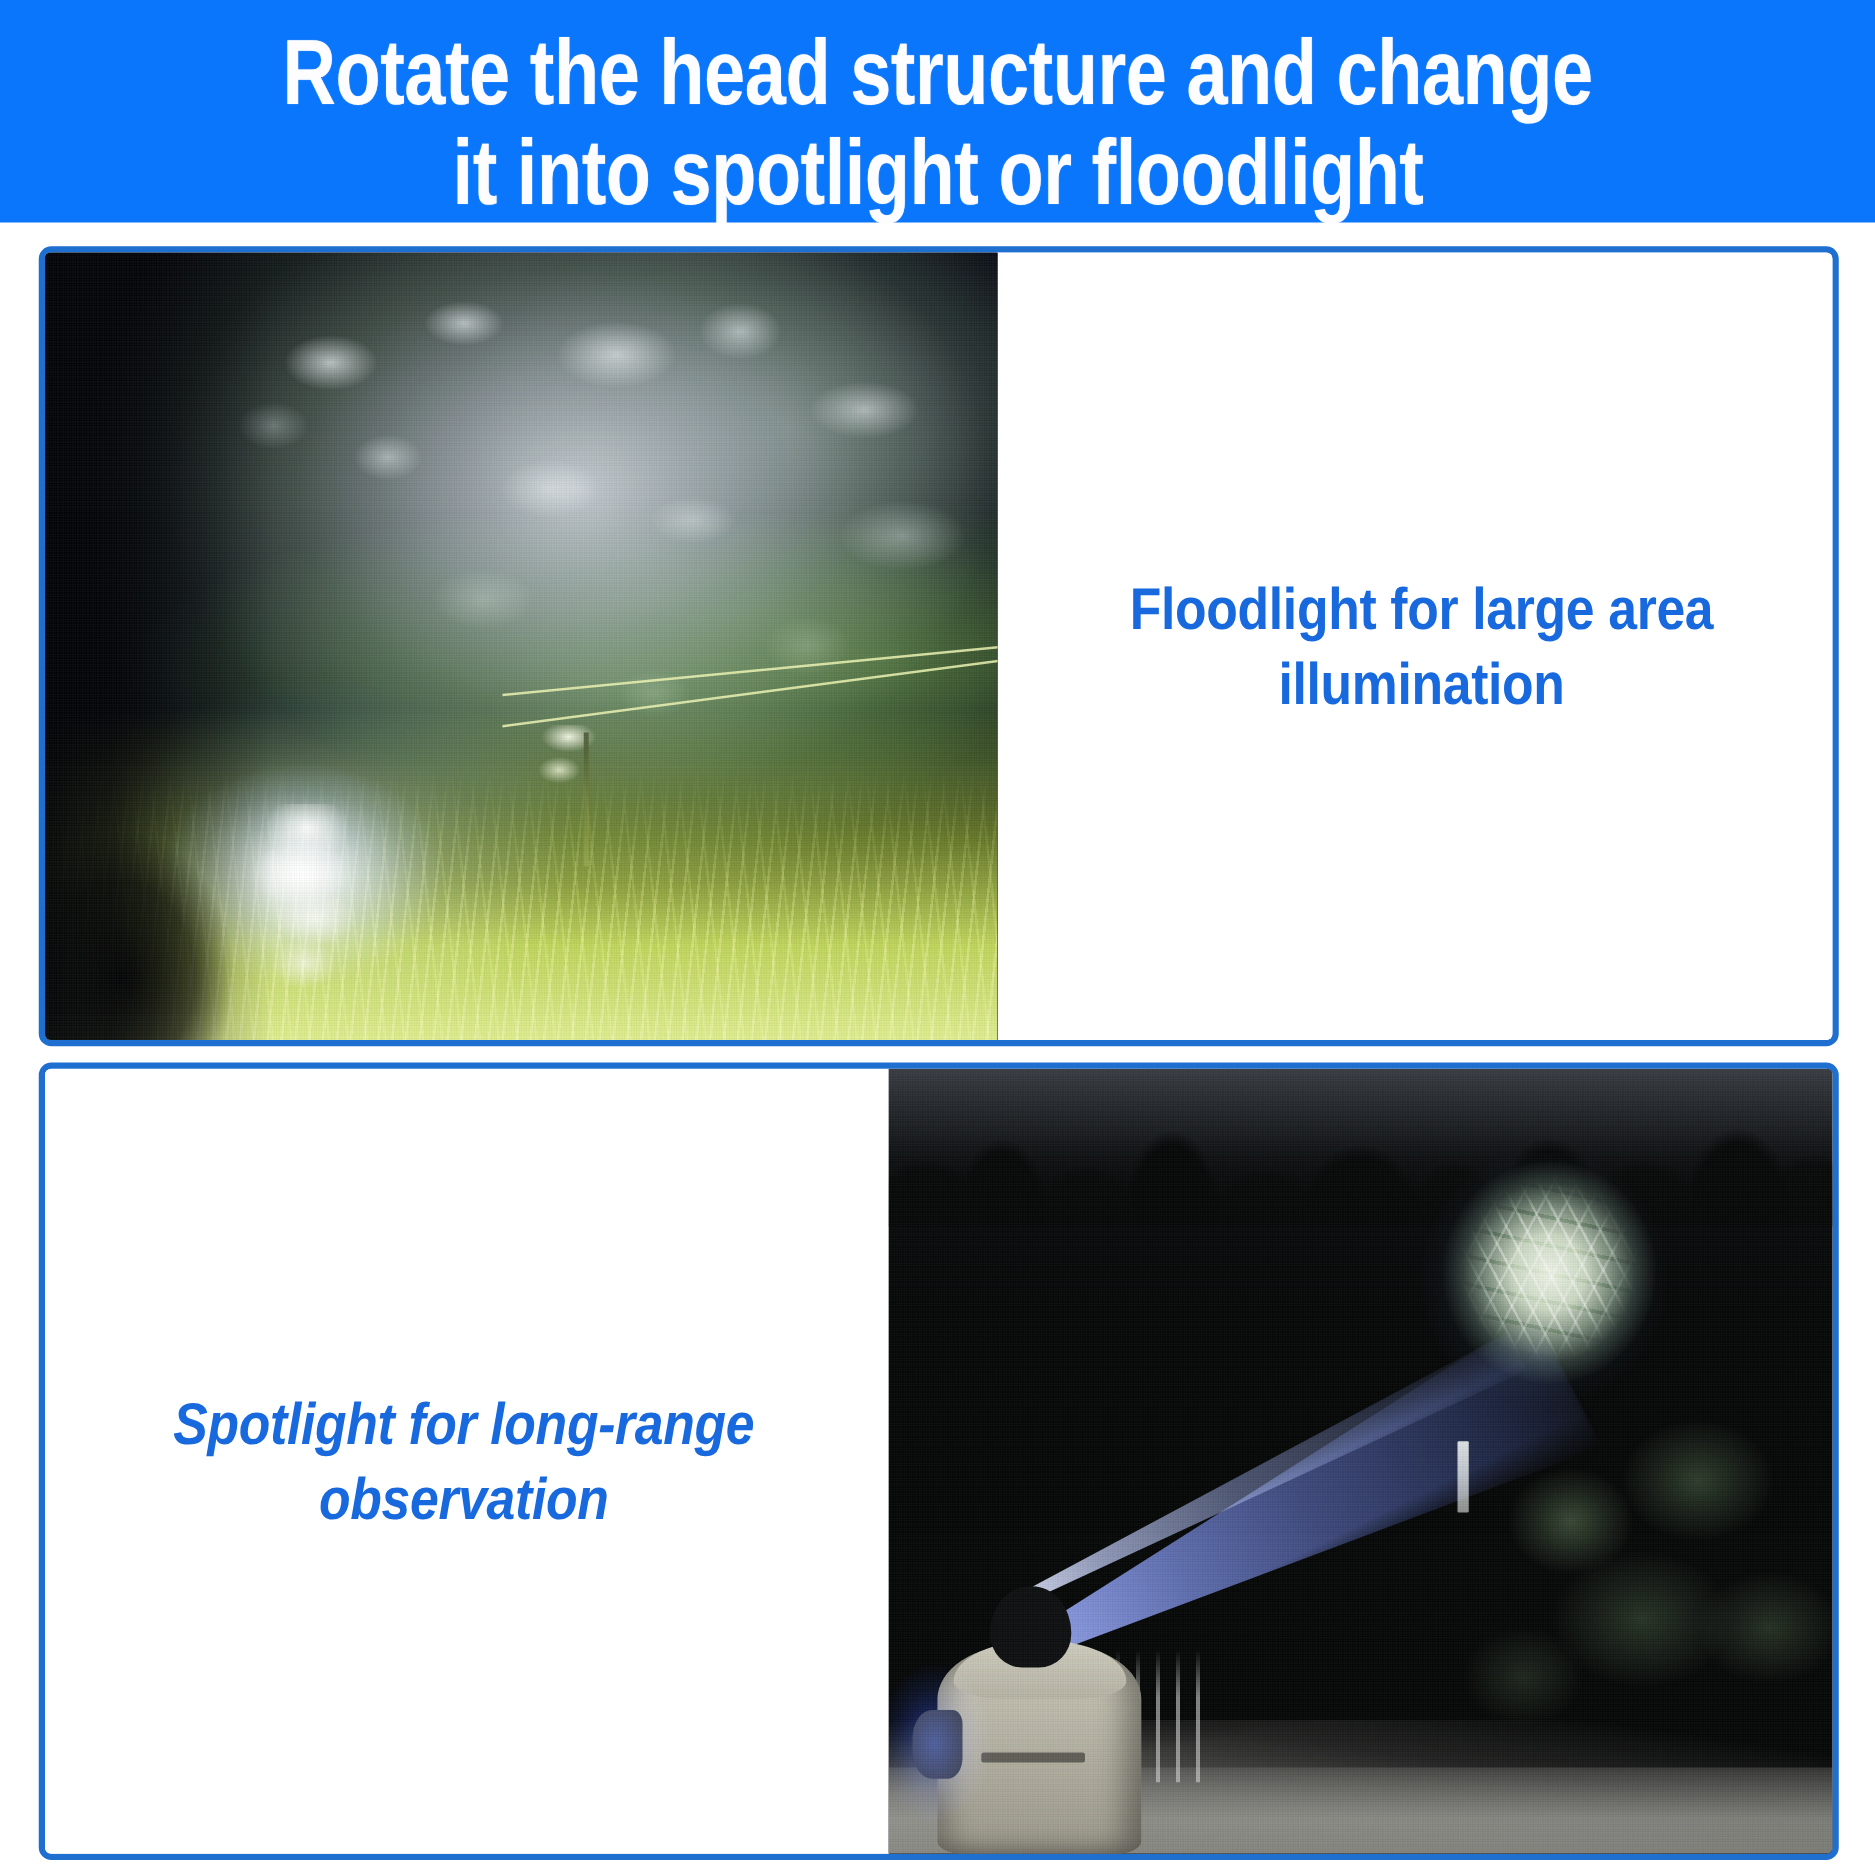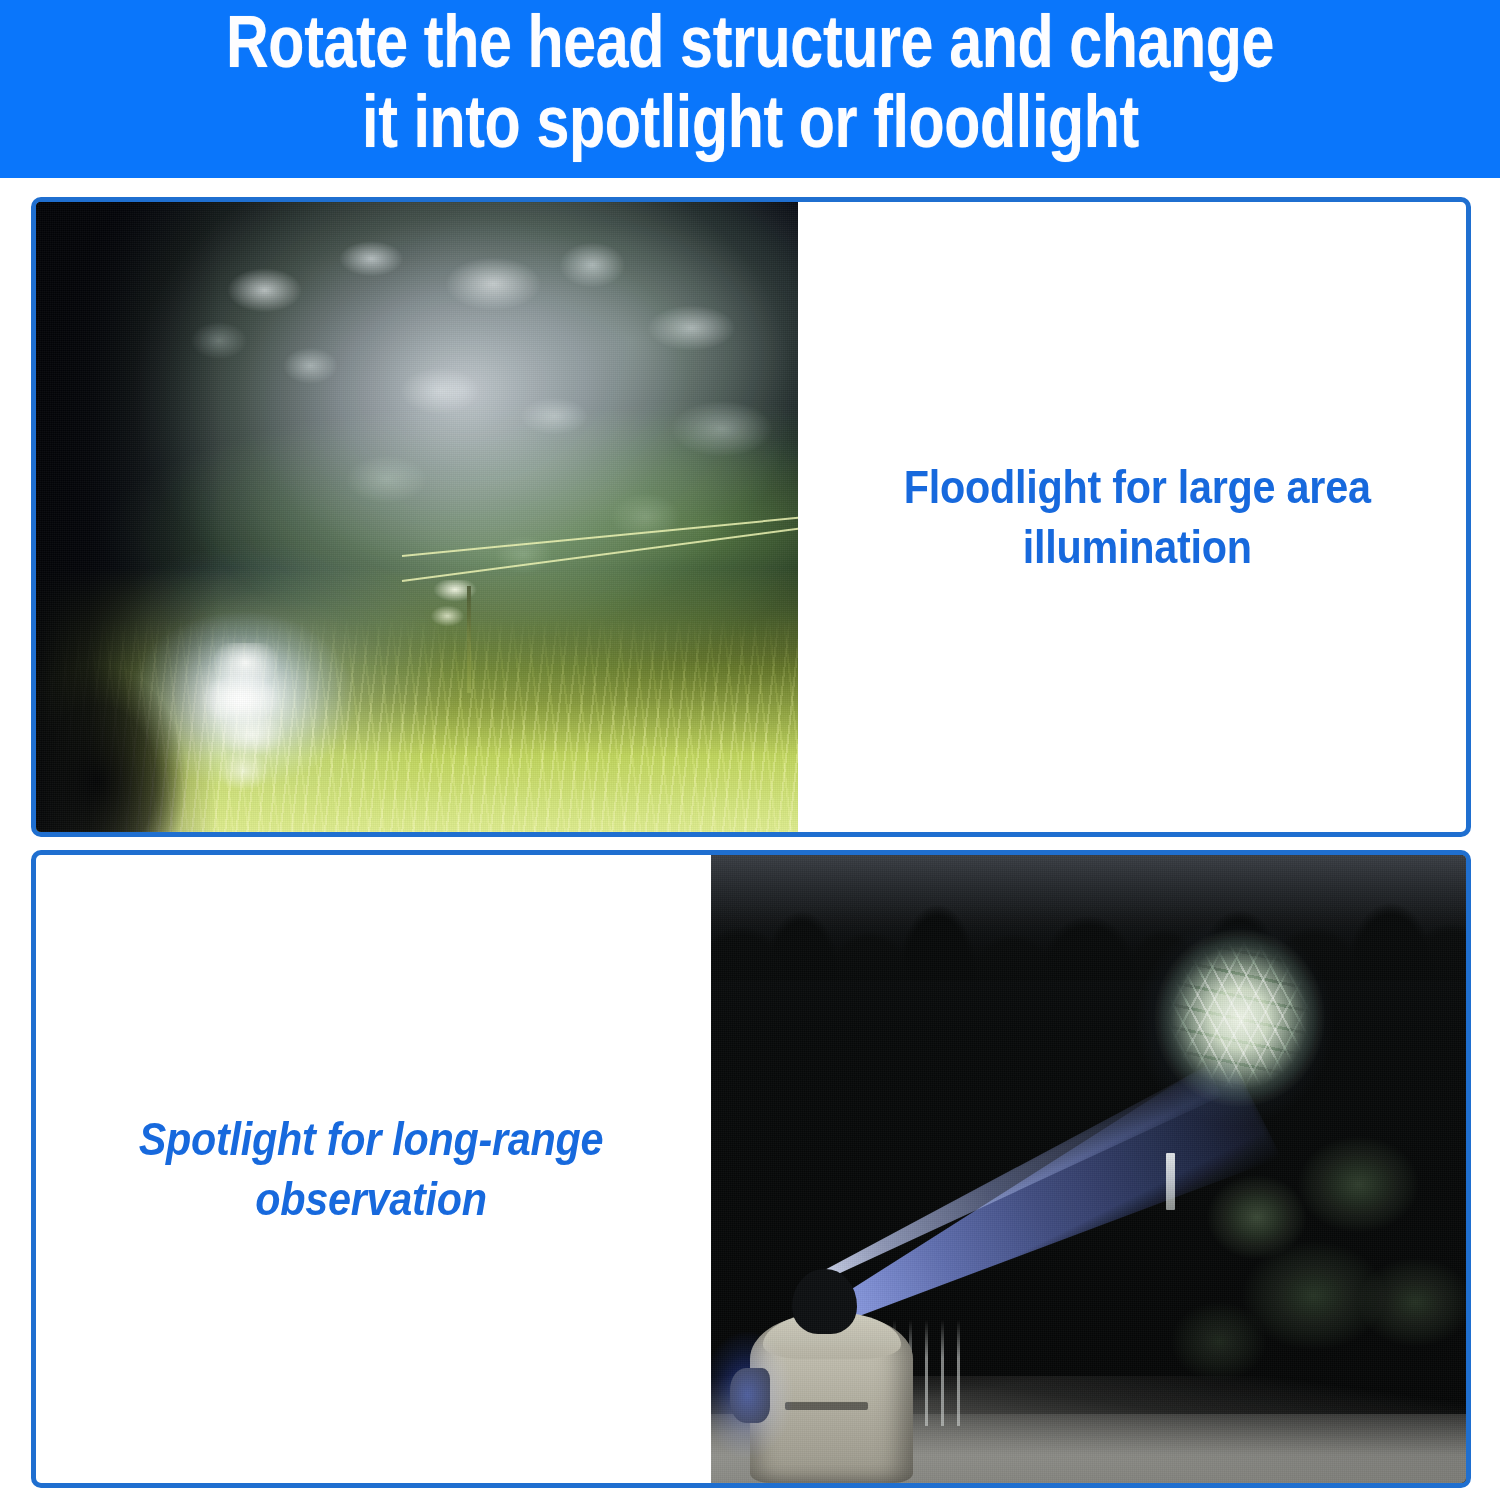--- a/index.html
+++ b/index.html
@@ -18,21 +18,21 @@
   
   .banner {
     position: absolute;
     left: 0; top: 0;
     width: 1500px;
     height: 178px;
     background: #0a76fb;
     display: flex;
     flex-direction: column;
     align-items: center;
-    justify-content: flex-start;
+    justify-content: flex-end;
     box-sizing: border-box;
     padding-top: 2px;
   }
   .banner-line {
     color: #fdfdff;
     font-family: "Liberation Sans", sans-serif;
     font-weight: bold;
     font-size: 74px;
     line-height: 80px;
     letter-spacing: -0.5px;
@@ -74,21 +74,20 @@
   }
   #photo-flood { width: 762px; height: 100%; background: #05070c; }
   #photo-spot  { width: 755px; height: 100%; background: #05070a; margin-left: auto; }
 
   .caption-pane {
     flex: 1 1 auto;
     display: flex;
     align-items: center;
     justify-content: center;
     background: #ffffff;
-    border-radius: 17px;
   }
   .caption {
     color: #1769dd;
     font-family: "Liberation Sans", sans-serif;
     font-weight: bold;
     font-size: 47px;
     line-height: 60px;
     text-align: center;
     transform: scaleX(0.88);
     white-space: pre-line;

